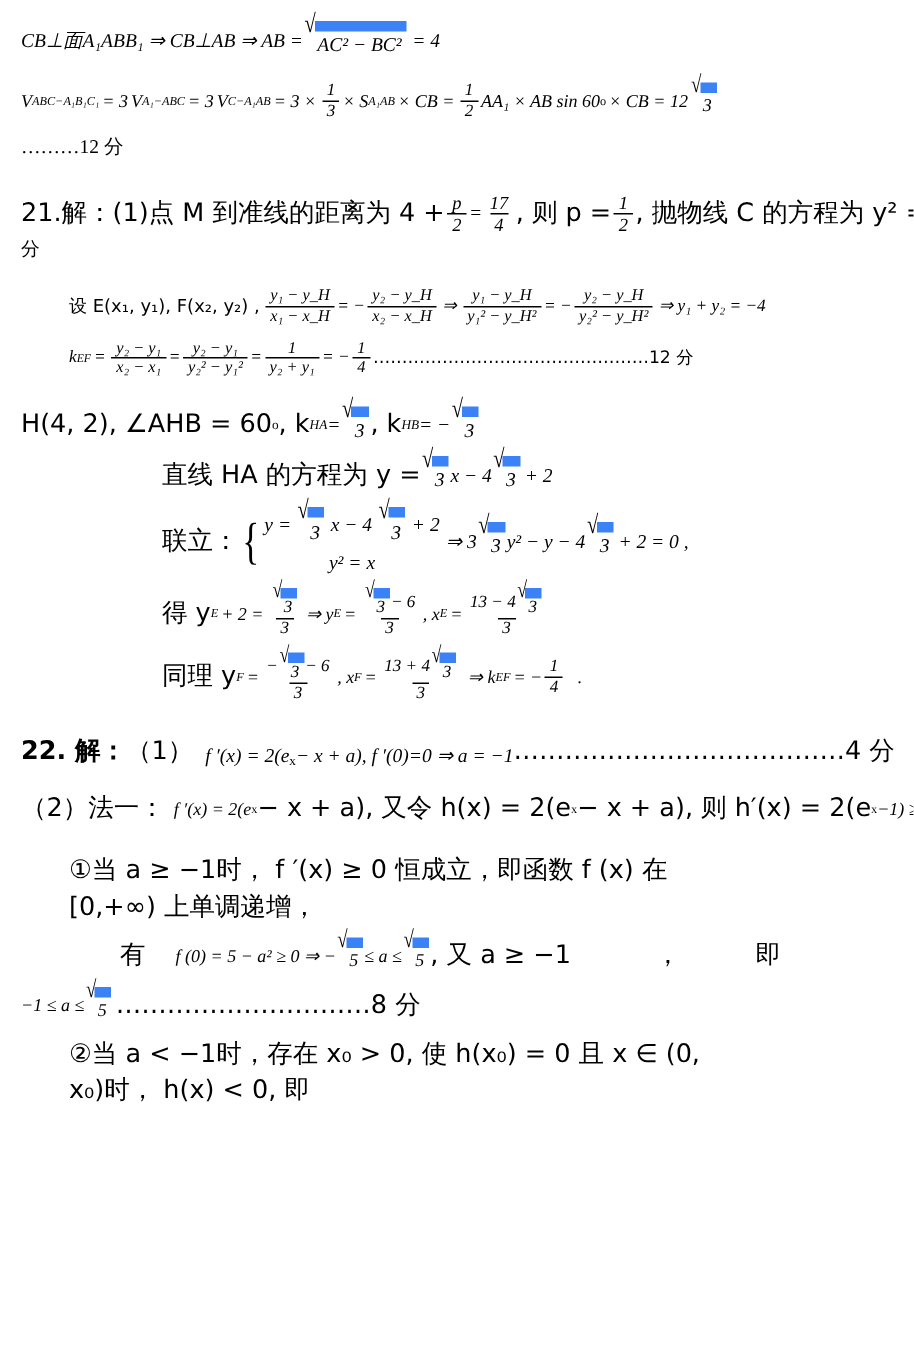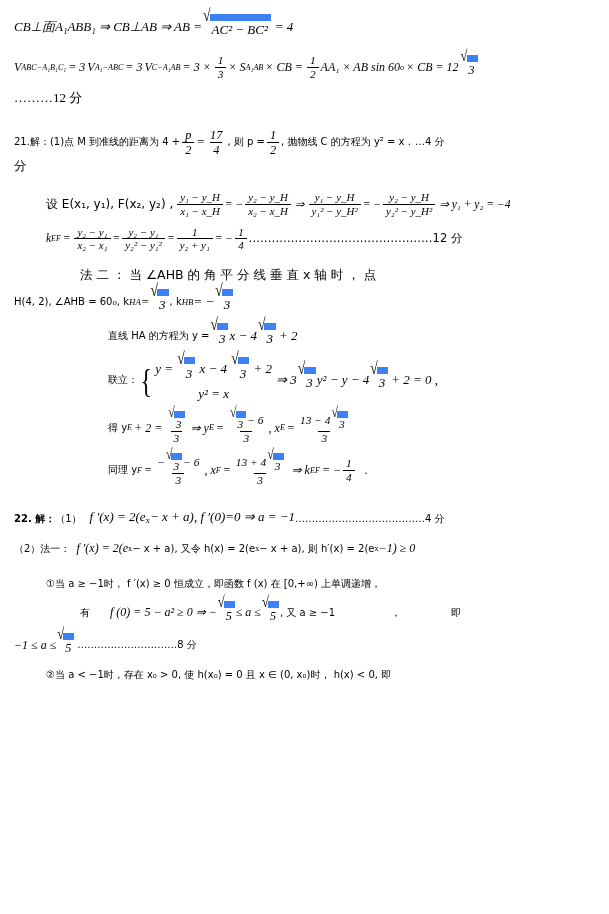--- a/index.html
+++ b/index.html
@@ -27,21 +27,21 @@
     line-height: 1.45;
     padding: 0 14px;
   }
   .mathrow {
     display: flex;
     align-items: center;
     flex-wrap: nowrap;
     white-space: nowrap;
   }
   .it { font-style: italic; font-family: "Liberation Serif", serif; }
-  .cn { font-style: normal; font-family: "DejaVu Sans", sans-serif; font-size: 10px; }
+  .cn { font-style: normal; font-family: "DejaVu Sans", sans-serif; font-size: 17px; }
   .sub { font-size: 0.68em; vertical-align: -0.32em; font-style: italic; }
   .sup { font-size: 0.68em; vertical-align: 0.5em; font-style: normal; }
   
   .frac {
     display: inline-flex;
     flex-direction: column;
     align-items: center;
     vertical-align: middle;
     margin: 0 2px;
     font-size: 0.95em;
@@ -222,23 +222,20 @@
     <span class="it">= −</span>
     <span class="frac">
       <span class="num it">1</span>
       <span class="den it">4</span>
     </span>
     <span class="cn dots" style="font-size:11.5px;">…………………………………………12 分</span>
   </div>
 
   <div class="spacer-md"></div>
 
-  <div class="line" style="padding-left:80px;">
-    <span class="cn" style="font-size:12.5px;">法 二 ： 当 ∠AHB 的 角 平 分 线 垂 直 x 轴 时 ， 点</span>
-  </div>
 
   <div class="line mathrow" style="margin-top:5px;">
     <span class="cn">H(4, 2), ∠AHB = 60</span>
     <span class="sup">o</span>
     <span class="cn">, k</span>
     <span class="sub">HA</span>
     <span class="it">=</span>
     <span class="sqrt">
       <span class="radical">√</span>
       <span class="rad-body it">3</span>

